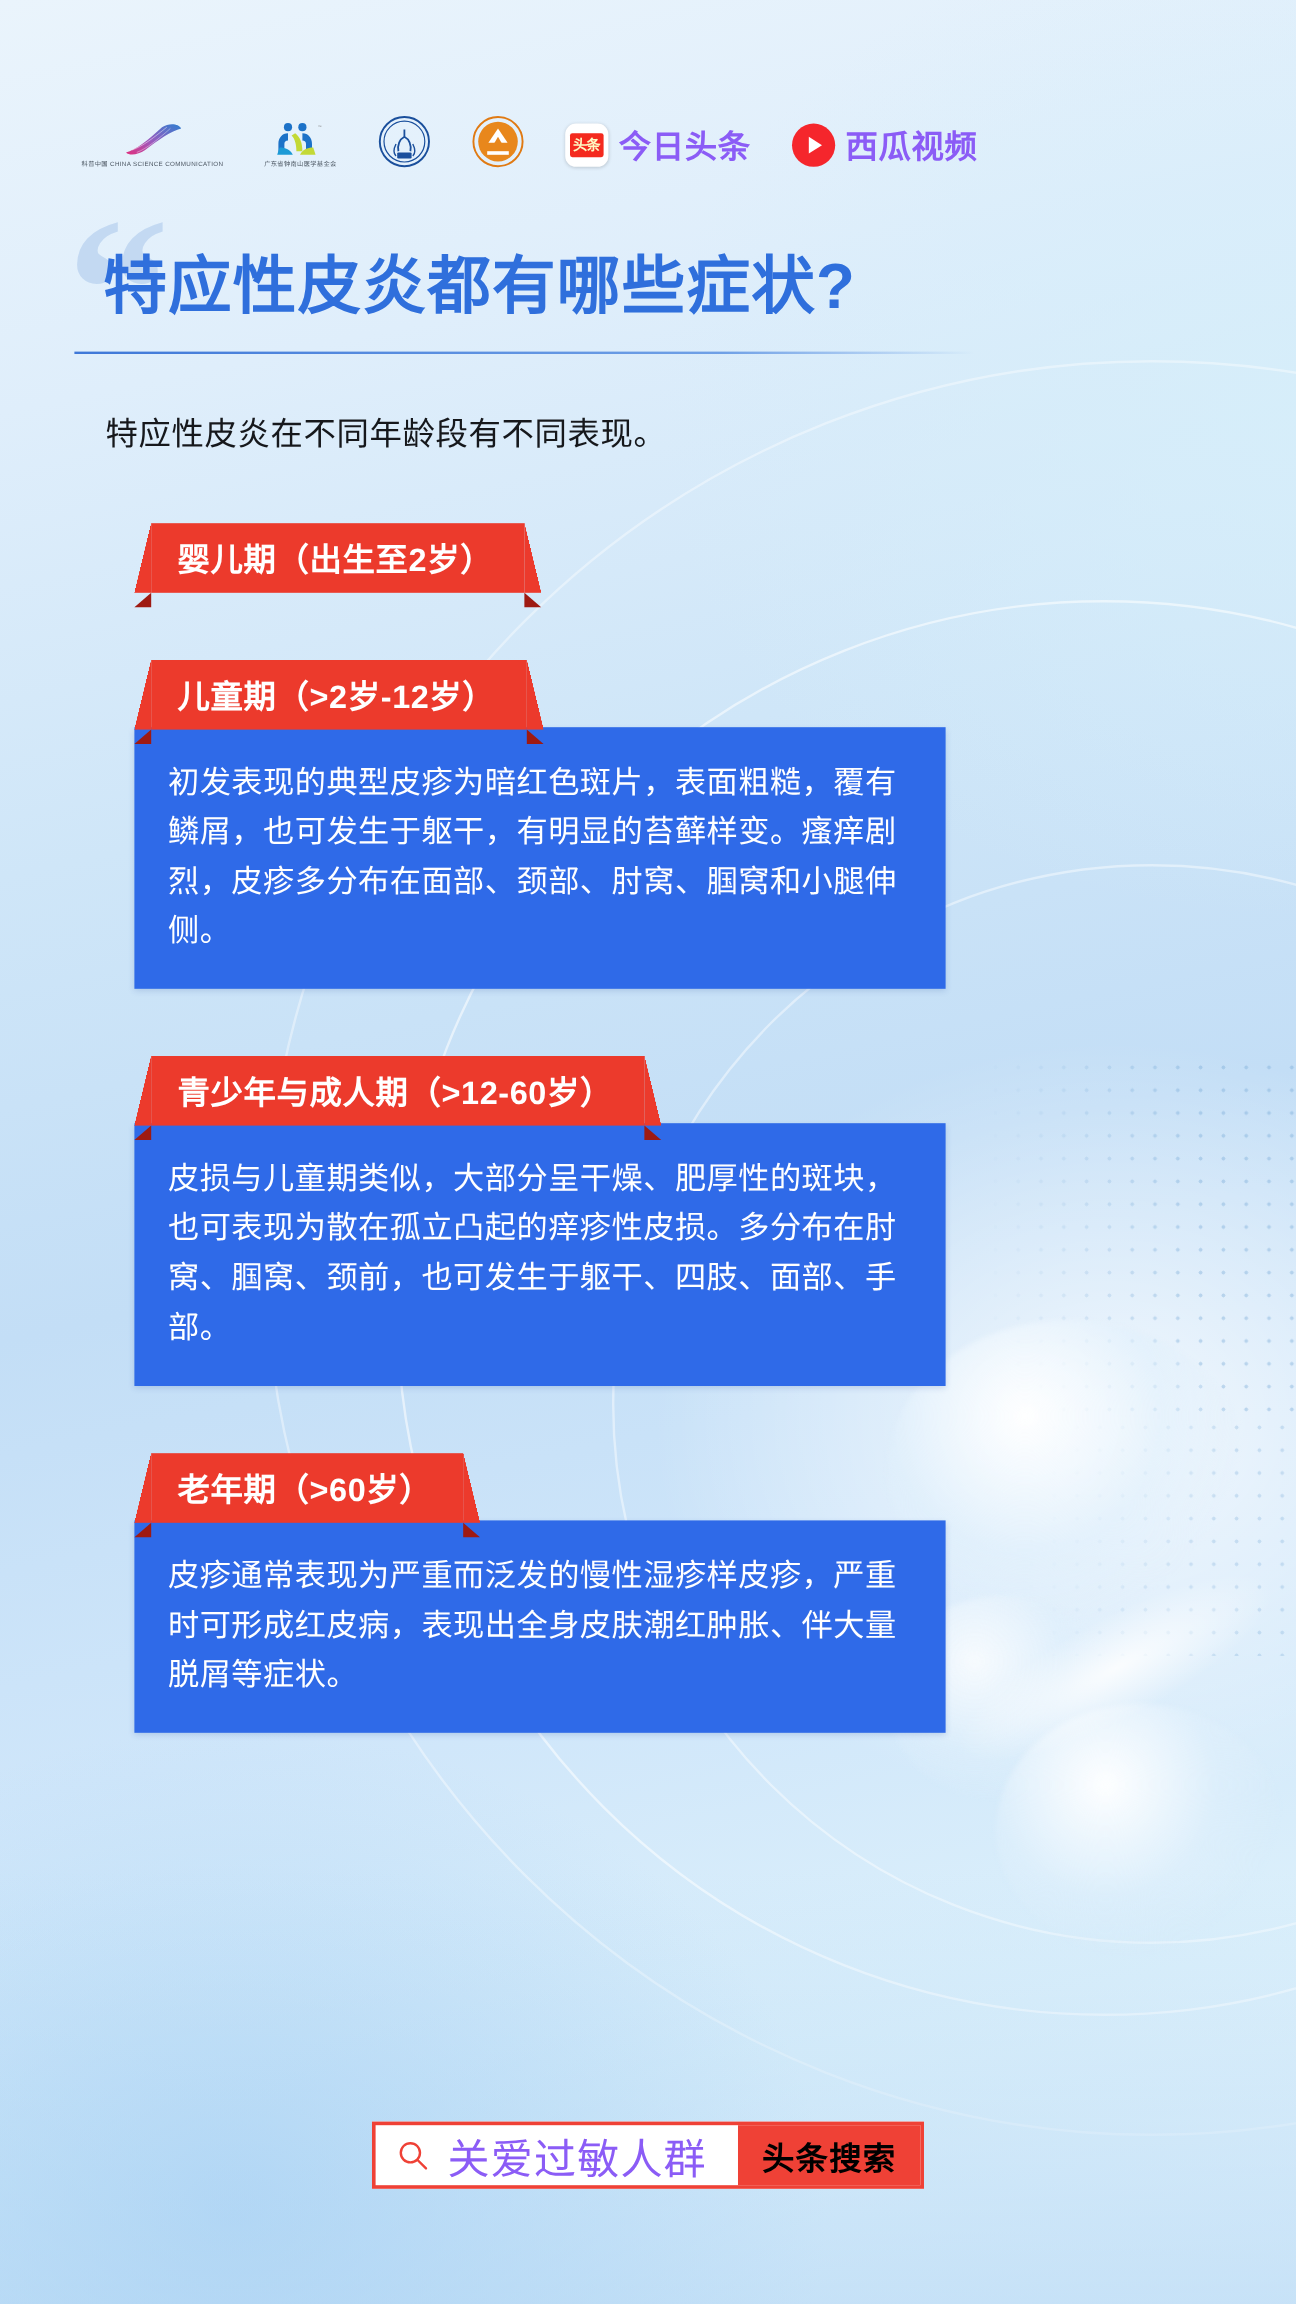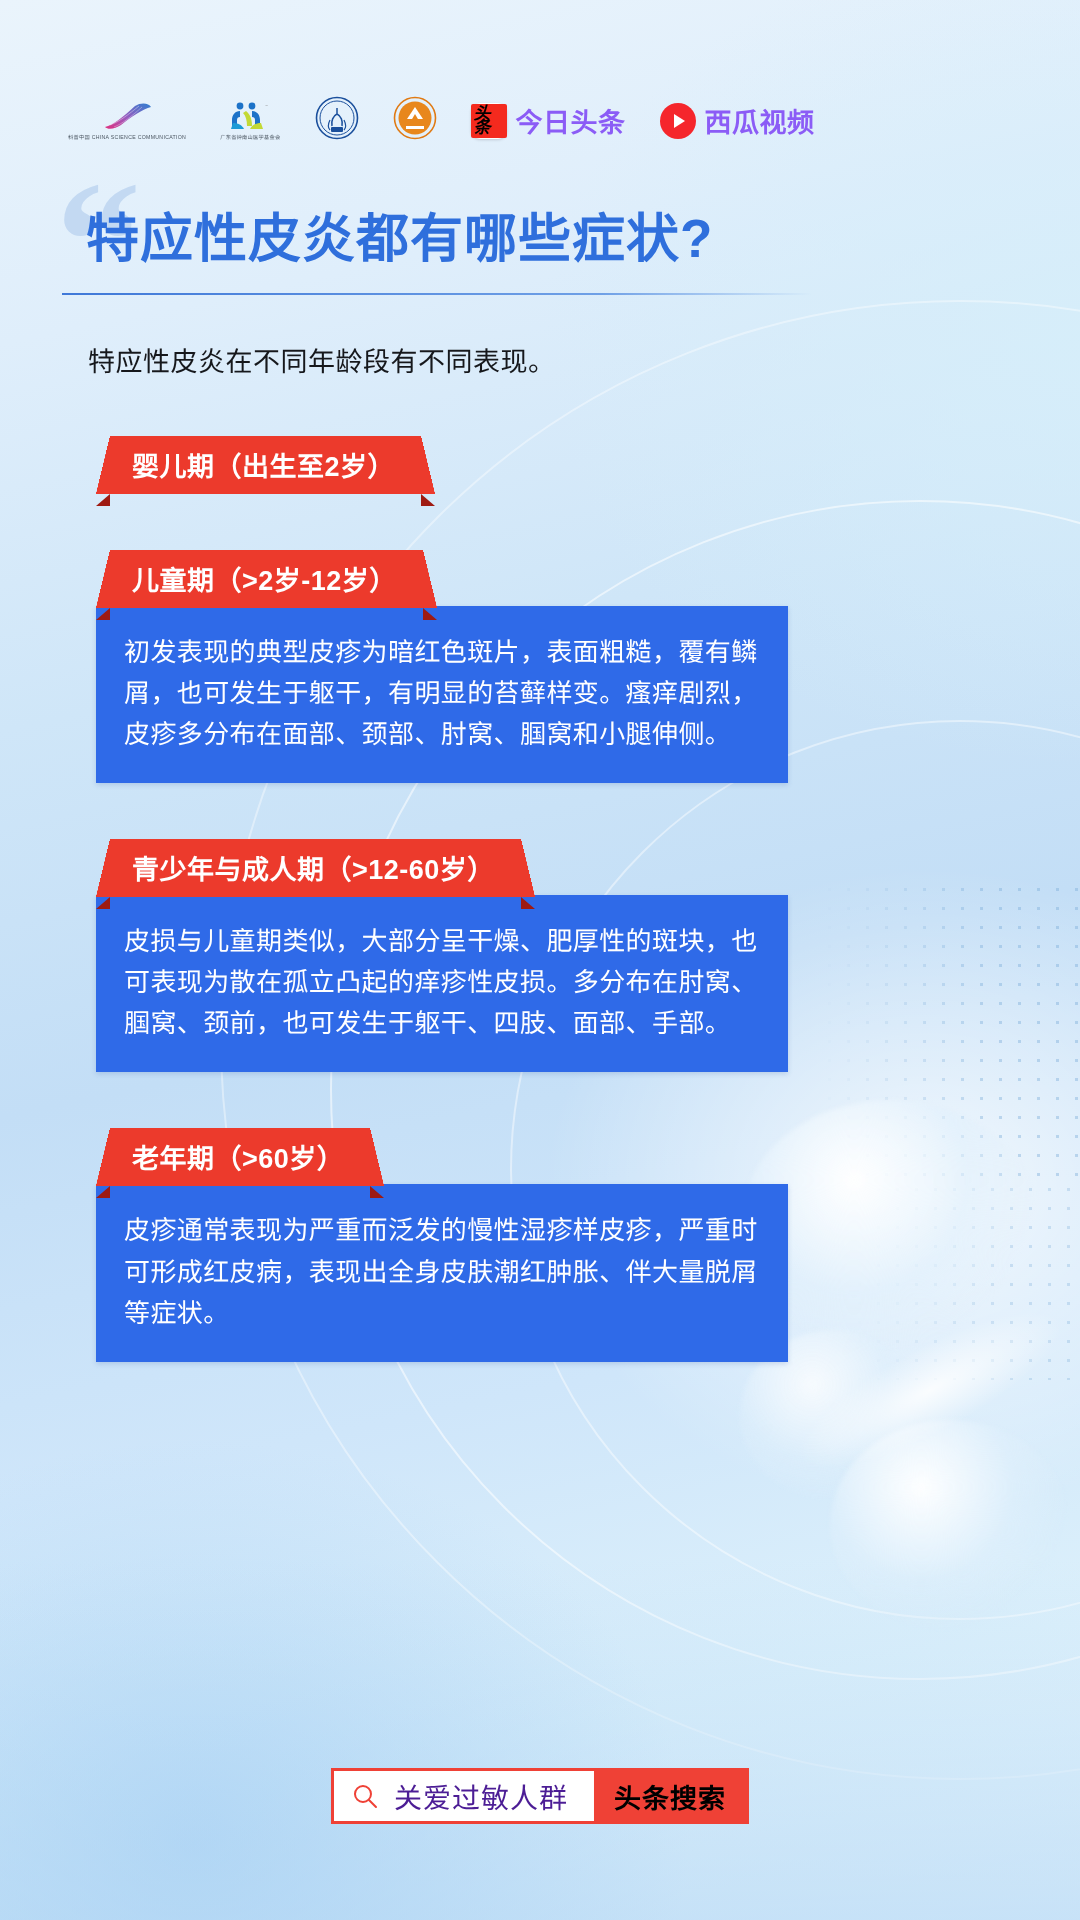--- a/index.html
+++ b/index.html
@@ -73,24 +73,23 @@
   .gd-mark{width:58px;height:30px;display:block;}
   .seal{width:44px;height:44px;display:block;}
 
   .brand{display:flex;align-items:center;gap:9px;}
   .tt-badge{
     width:36px;height:36px;border-radius:9px;background:#fff;
     display:flex;align-items:center;justify-content:center;
     box-shadow:0 1px 3px rgba(0,0,0,.16);
   }
   .tt-badge span{
-    display:block;background:#f42a1e;color:#000000;font-weight:700;
-    font-size:17px;line-height:14px;padding:3px 3px;border-radius:2px;
+    display:block;background:#f42a1e;color:#fef9c3;font-weight:700;
+    font-size:12px;line-height:14px;padding:3px 3px;border-radius:2px;
     letter-spacing:-1px;
-    font-style:italic;
   }
   .brand-name{font-size:27px;font-weight:700;color:#8b5cf6;letter-spacing:.5px;}
   .xg-badge{
     width:36px;height:36px;border-radius:50%;background:#f5262c;
     display:flex;align-items:center;justify-content:center;
   }
   .xg-badge::after{
     content:"";border-left:11px solid #fff;border-top:7px solid transparent;
     border-bottom:7px solid transparent;margin-left:3px;
   }
@@ -112,21 +111,21 @@
     position:absolute;left:62px;top:293px;width:750px;height:2px;
     background:linear-gradient(to right,#3f78d8 0%,#6fa0e6 72%,rgba(111,160,230,0) 100%);
   }
   .lead{
     position:absolute;left:88px;top:340px;width:840px;
     font-size:27px;color:#16181c;letter-spacing:.5px;
   }
 
   
   .cards{position:absolute;left:96px;top:436px;width:692px;}
-  .card{margin-bottom:56px;}
+  .card{margin-bottom:56px;margin-left:16px;}
   .card:last-child{margin-bottom:0;}
 
   .ribbon{position:relative;display:inline-block;margin-left:14px;}
   .ribbon-label{
     position:relative;z-index:3;display:block;background:#ec3a2c;color:#fff;
     font-size:27px;font-weight:700;letter-spacing:.5px;
     padding:9px 26px 10px 22px;white-space:nowrap;
   }
   .ribbon::before,.ribbon::after{
     content:"";position:absolute;bottom:-12px;z-index:1;
@@ -156,21 +155,21 @@
   }
 
   
   .search-bar{
     position:absolute;left:50%;transform:translateX(-50%);top:1768px;
     display:flex;align-items:stretch;height:56px;
     border:3px solid #ef4136;background:#fff;
   }
   .search-left{display:flex;align-items:center;padding:0 26px 0 18px;gap:16px;}
   .mag{width:26px;height:26px;flex:none;}
-  .search-text{font-size:28px;color:#4c1d95;letter-spacing:1px;white-space:nowrap;}
+  .search-text{font-size:35px;color:#8b5cf6;letter-spacing:1px;white-space:nowrap;}
   .search-btn{
     background:#ef4136;color:#000000;font-size:27px;font-weight:700;
     display:flex;align-items:center;padding:0 20px;letter-spacing:1px;
     white-space:nowrap;
   }
 </style>
 </head>
 <body>
 
 <div class="bg-layer">

